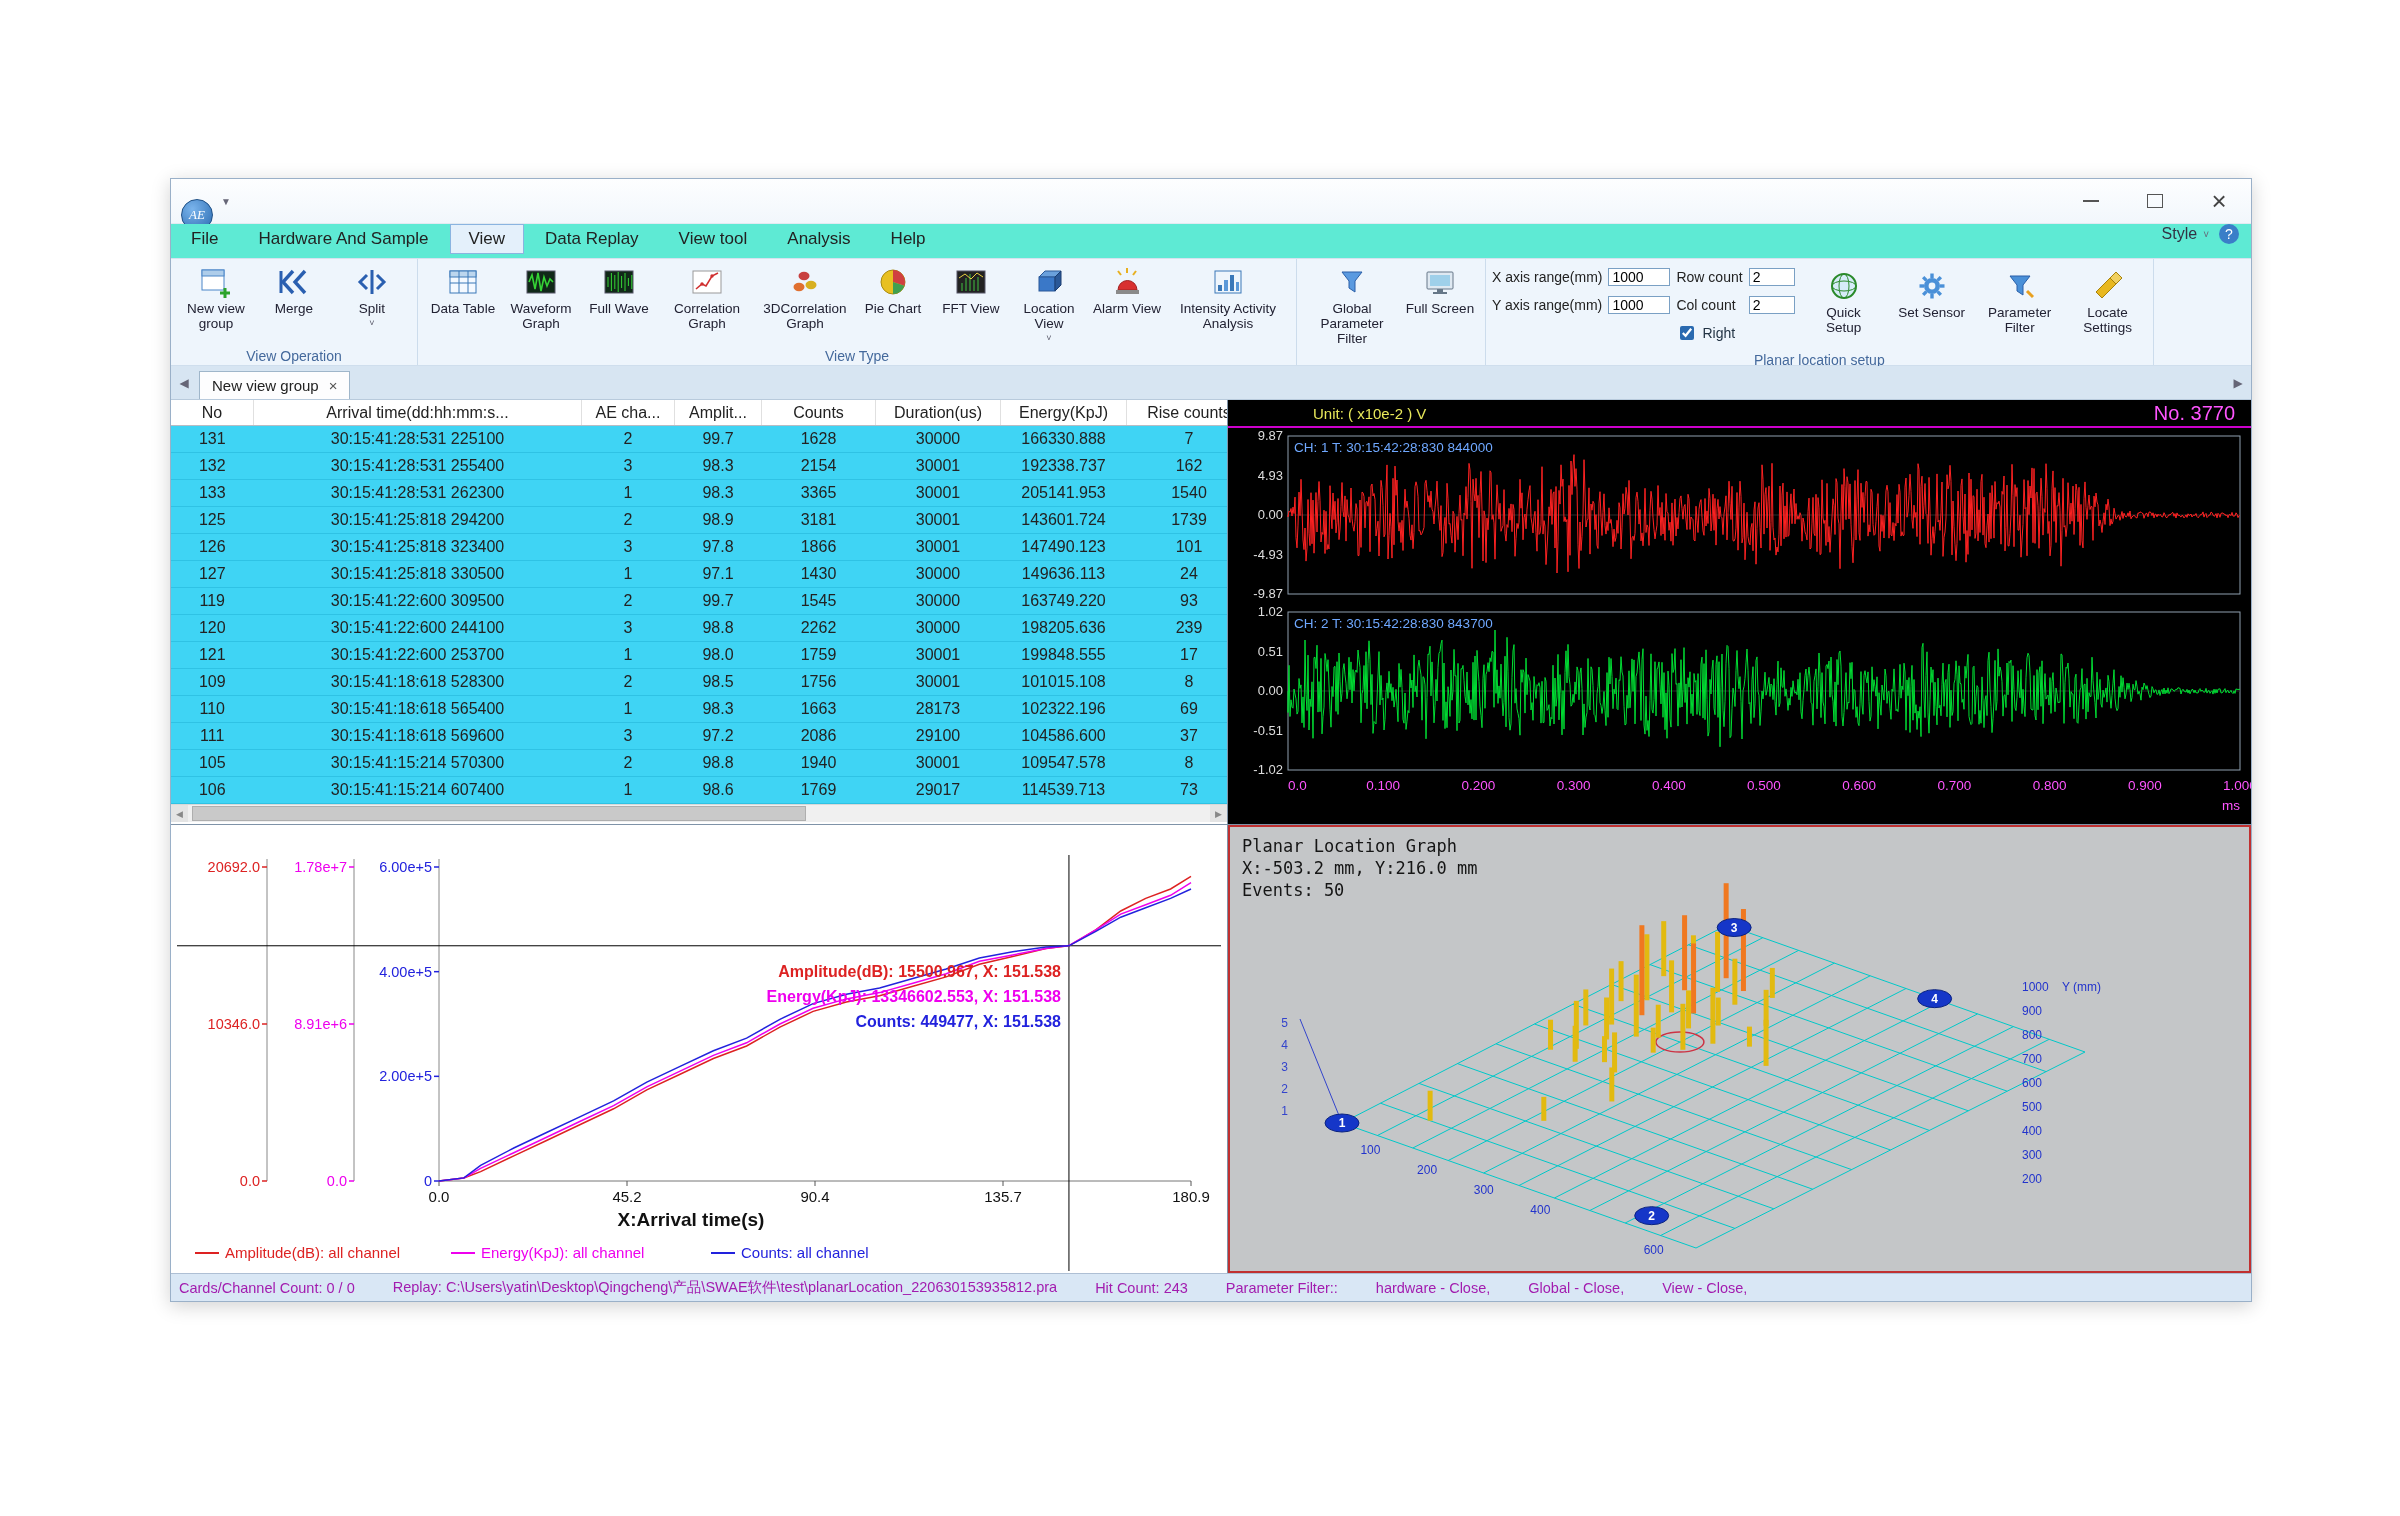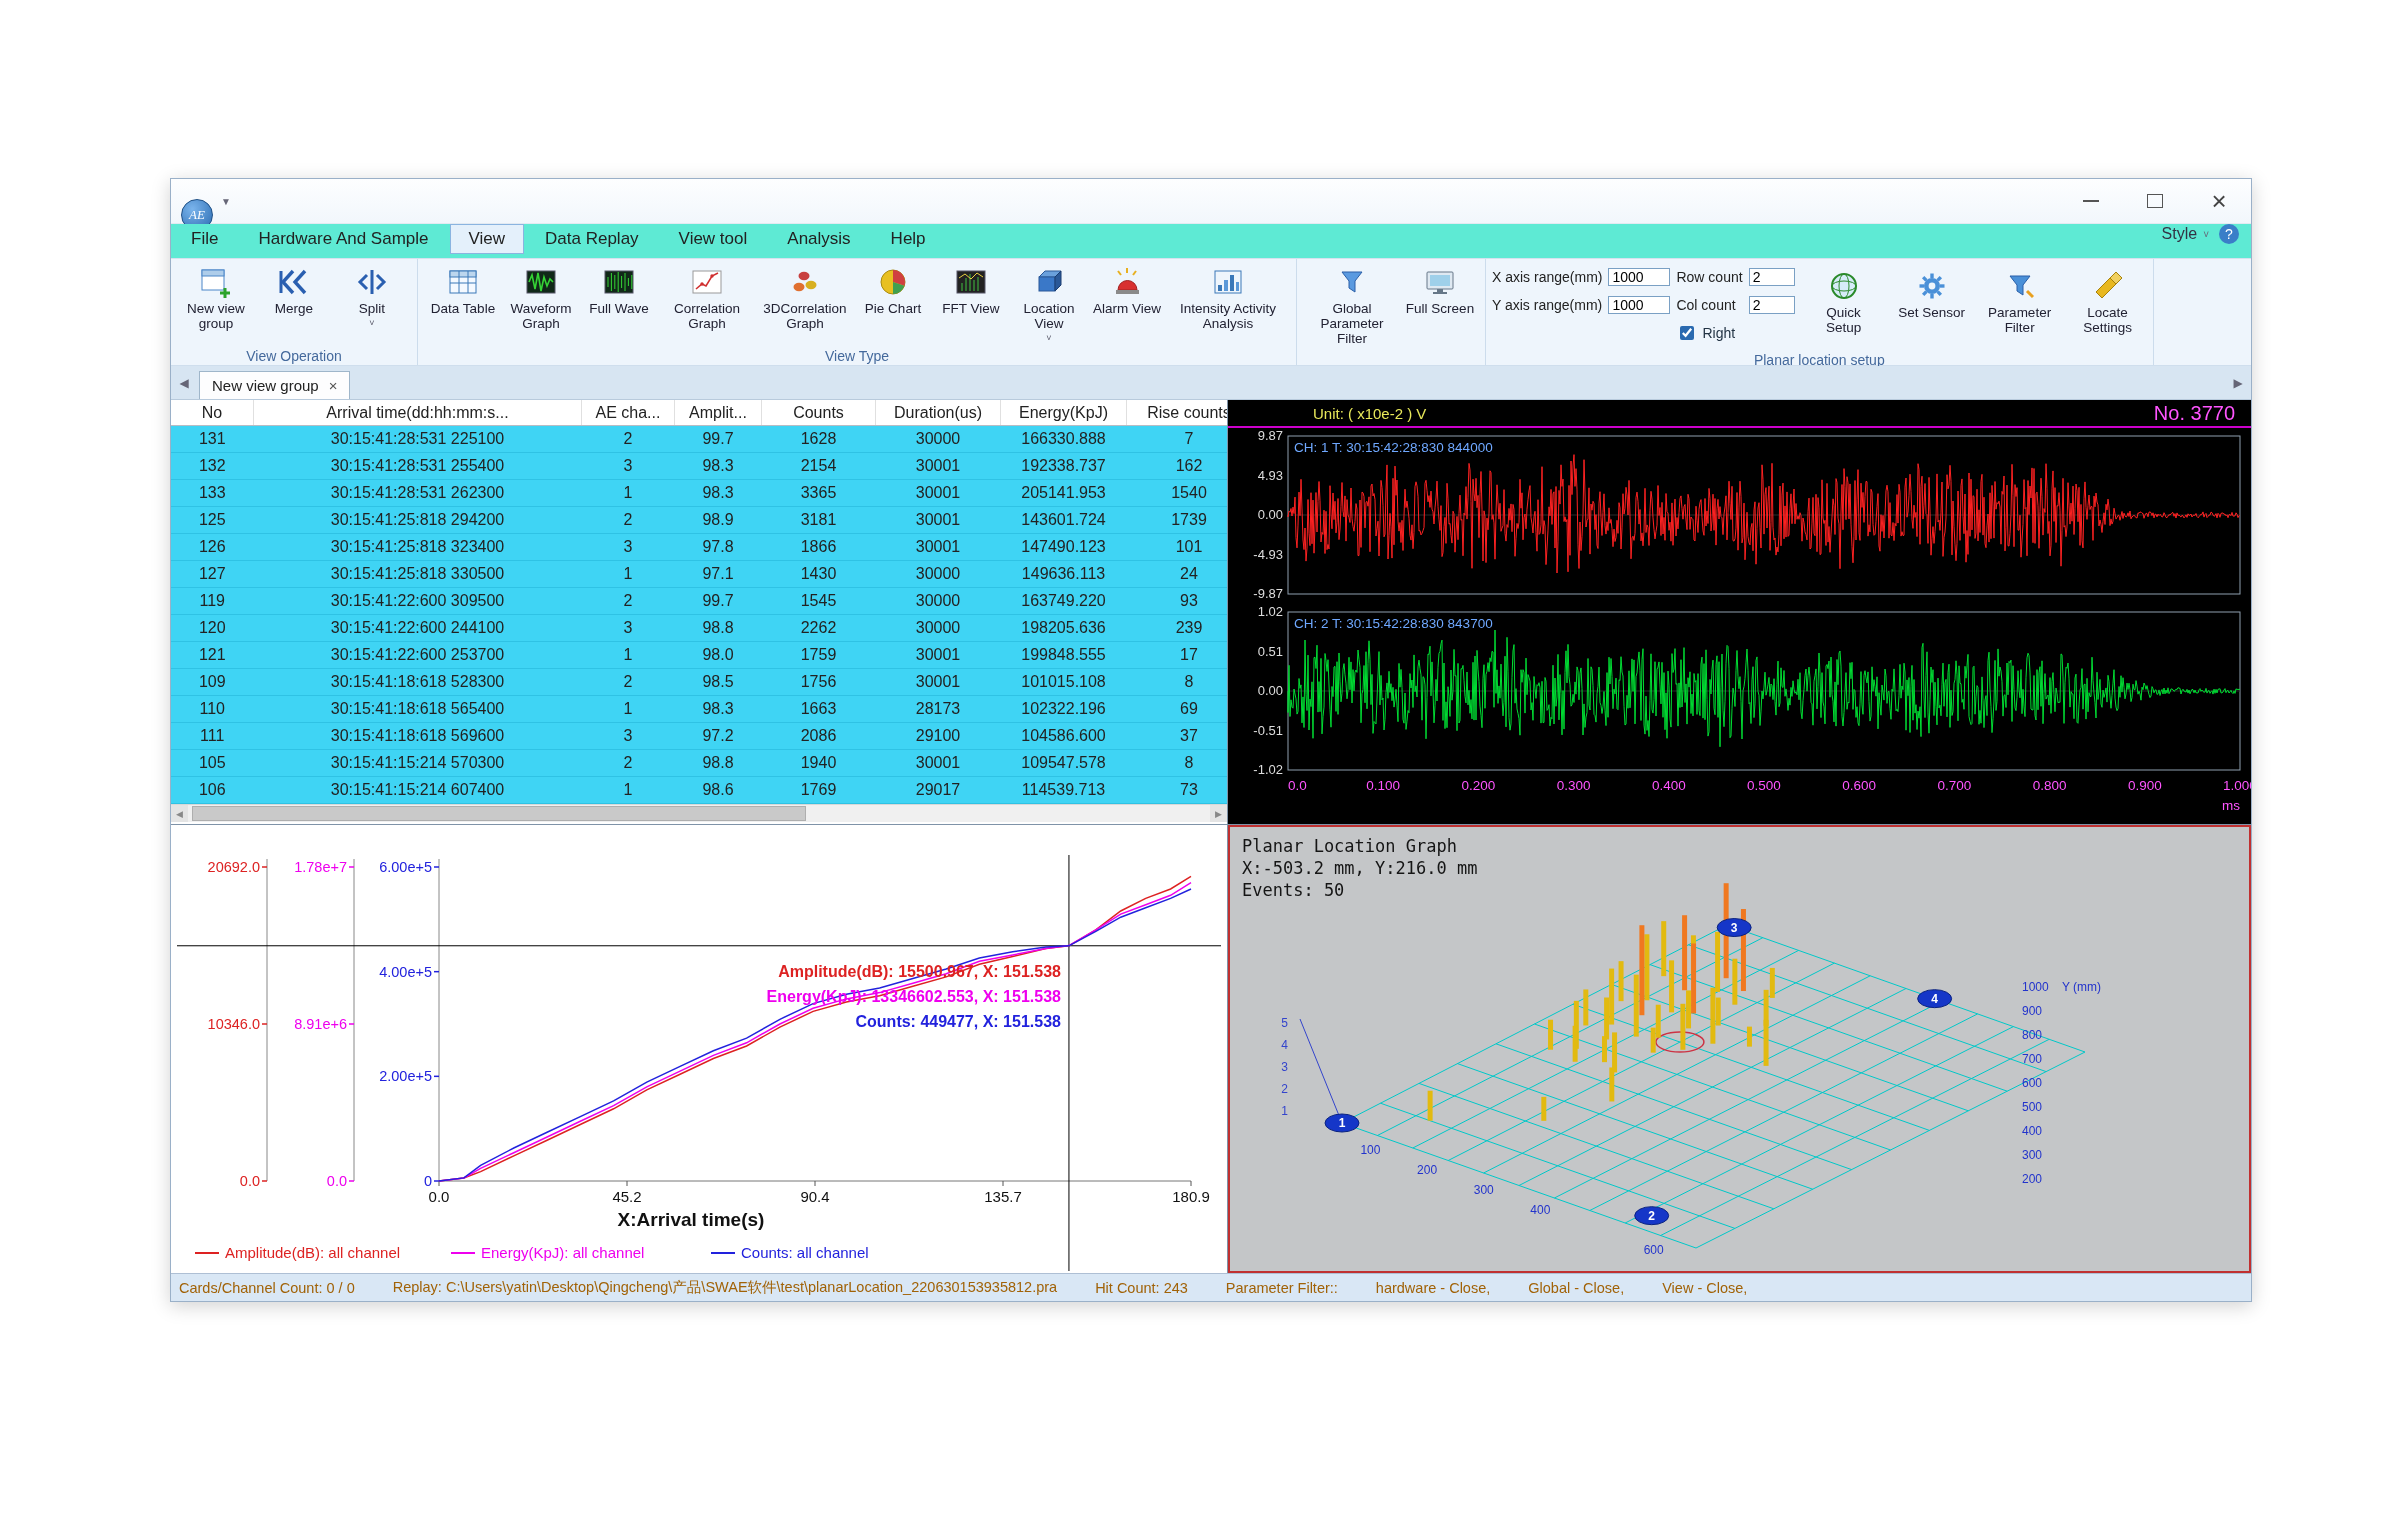--- a/index.html
+++ b/index.html
@@ -77,21 +77,21 @@
   .wave-panel{background:#000;}
   .wave-header{height:26px;display:flex;align-items:center;border-bottom:2px solid #cc00cc;}
   .wave-unit{color:#e8e85a;font-size:15px;margin-left:85px;}
   .wave-no{color:#ff55ff;font-size:20px;margin-left:auto;margin-right:16px;}
   .trend-panel{background:#fff;}
   .planar-panel{background:#c4c6c8;border:2px solid #c03030;box-sizing:border-box;}
   .planar-titles{position:absolute;left:12px;top:8px;font-family:"DejaVu Sans Mono",monospace;
                  font-size:17px;line-height:22px;color:#151515;}
   
   .statusbar{height:27px;background:#d9e7f5;border-top:1px solid #aebfd4;display:flex;
-             align-items:center;font-size:14.5px;color:#a16207;padding-left:8px;flex:0 0 auto;overflow:hidden;}
+             align-items:center;font-size:14.5px;color:#a21caf;padding-left:8px;flex:0 0 auto;overflow:hidden;}
   .sb-i{margin-right:38px;white-space:nowrap;}
   svg{display:block;}
 </style>
 </head>
 <body>
 
 <div class="window">
 
   <div class="titlebar">
     <div class="logo">AE</div>

